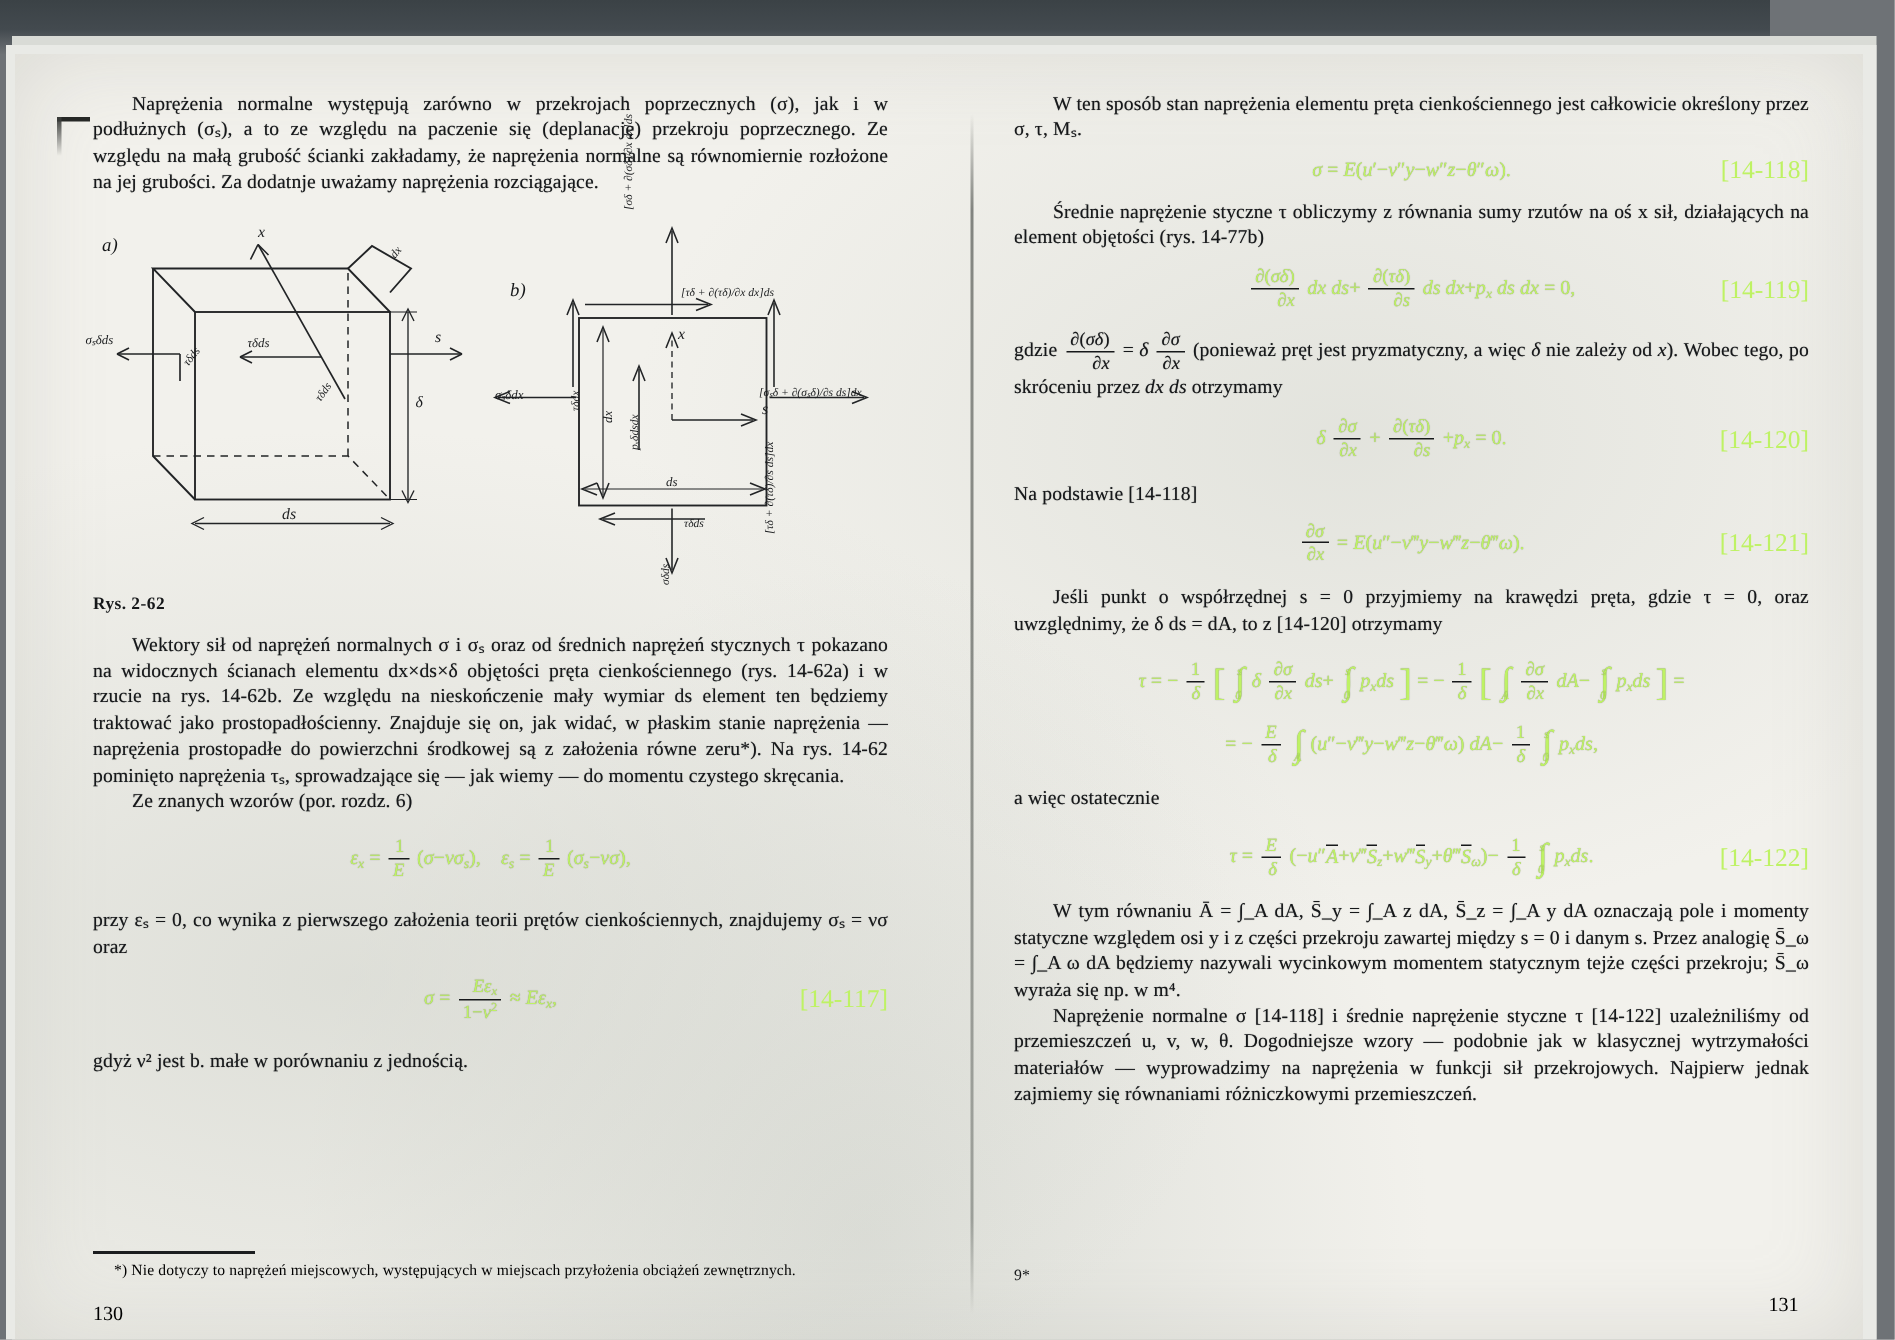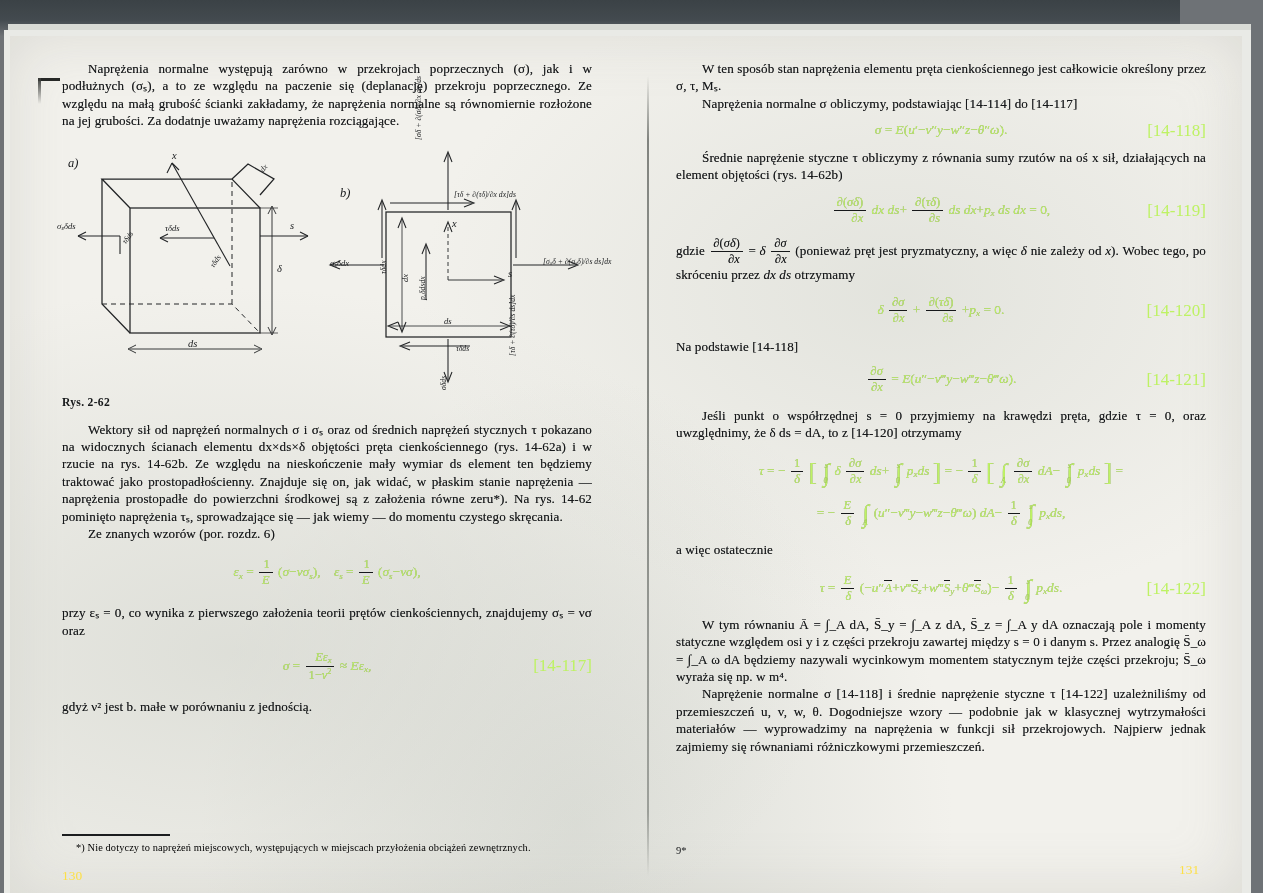--- a/index.html
+++ b/index.html
@@ -75,21 +75,21 @@
   .figcap{font-size:11.6px;font-weight:bold;letter-spacing:.3px;}
   .flab{position:absolute;font-style:italic;font-size:10.5px;color:#1a1c1e;white-space:nowrap;}
   .flab.s{font-size:8.6px;}
   .flab.xs{font-size:7.7px;}
   .panel-letter{position:absolute;font-style:italic;font-size:12.5px;}
 
   
   .fnrule{width:108px;height:2px;background:#1b1d1f;margin:0 0 5px 0;}
   p.fn{margin:0;font-size:10.4px;line-height:13.4px;text-align:justify;
       text-indent:14px;letter-spacing:.1px;}
-  .pageno{position:absolute;font-size:13.4px;color:#fde047;}
+  .pageno{position:absolute;font-size:13.4px;color:#000000;}
   .signature{position:absolute;font-size:10.5px;color:#16181a;}
   svg{display:block;overflow:visible;}
 </style>
 </head>
 <body>
 
 <div id="scan">
   <div class="topshadow"></div>
   <div class="edge-a"></div>
   <div class="edge-b"></div>
@@ -213,21 +213,21 @@
           <path d="M60,186 L178,186" stroke-width=".8"></path>
           <path d="M68,182 L58,186 L68,190"></path>
             <path d="M170,182 L180,186 L170,190"></path>
         </g>
       </svg>
 
       <span class="flab xs" style="left:352px;top:-6px;transform:rotate(-90deg);transform-origin:left top;white-space:nowrap;">[σδ + ∂(σδ)/∂x dx]ds</span>
       <span class="flab xs" style="left:392px;top:44px;">[τδ + ∂(τδ)/∂x dx]ds</span>
       <span class="flab s" style="left:268px;top:111px;">σₛδdx</span>
       <span class="flab xs" style="left:317px;top:128px;transform:rotate(-90deg);transform-origin:left top;">τδdx</span>
-      <span class="flab xs" style="left:481px;top:110px;">[σₛδ + ∂(σₛδ)/∂s ds]dx</span>
+      <span class="flab xs" style="left:444px;top:110px;">[σₛδ + ∂(σₛδ)/∂s ds]dx</span>
       <span class="flab xs" style="left:446px;top:210px;transform:rotate(-90deg);transform-origin:left top;">[τδ + ∂(τδ)/∂s ds]dx</span>
       <span class="flab xs" style="left:394px;top:198px;">τδds</span>
       <span class="flab xs" style="left:377px;top:244px;transform:rotate(-90deg);transform-origin:left top;">σδds</span>
       <span class="flab xs" style="left:356px;top:154px;transform:rotate(-90deg);transform-origin:left top;">pₓδdsdx</span>
       <span class="flab s" style="left:338px;top:136px;transform:rotate(-90deg);transform-origin:left top;">dx</span>
       <span class="flab s" style="left:382px;top:170px;">ds</span>
       <span class="flab" style="left:390px;top:72px;">x</span>
       <span class="flab" style="left:446px;top:122px;">s</span>
     </div>
 
@@ -270,32 +270,31 @@
 
   <div style="position:absolute;left:62px;top:822px;width:530px;margin-top:12px;">
     <div class="fnrule"></div>
     <p class="fn">*) Nie dotyczy to naprężeń miejscowych, występujących w miejscach przyłożenia obciążeń zewnętrznych.</p>
   </div>
   <div class="pageno" style="left:62px;top:868px;">130</div>
 
   <div class="col right">
 
     <p class="t">W ten sposób stan naprężenia elementu pręta cienkościennego jest całkowicie określony przez σ, τ, Mₛ.</p>
-    <p class="t">Naprężenia normalne σ obliczymy, podstawiając [14-114] do [14-117]</p>
 
     <div class="sp10"></div>
 
     <div class="eq">
       <span class="vr">σ</span> = <i>E</i>(<i>u</i>′−<i>v</i>″<i>y</i>−<i>w</i>″<i>z</i>−<i>θ</i>″<i>ω</i>).
       <span class="eqnum">[14-118]</span>
     </div>
 
     <div class="sp10"></div>
 
-    <p class="t">Średnie naprężenie styczne τ obliczymy z równania sumy rzutów na oś x sił, działających na element objętości (rys. 14-62b)</p>
+    <p class="t">Średnie naprężenie styczne τ obliczymy z równania sumy rzutów na oś x sił, działających na element objętości (rys. 14-77b)</p>
 
     <div class="sp12"></div>
 
     <div class="eq">
       <span class="frac"><span class="n">∂(<i>σδ</i>)</span><span class="d">∂<i>x</i></span></span>
       <i>dx ds</i>+
       <span class="frac"><span class="n">∂(<i>τδ</i>)</span><span class="d">∂<i>s</i></span></span>
       <i>ds dx</i>+<i>p</i><sub>x</sub> <i>ds dx</i> = 0,
       <span class="eqnum">[14-119]</span>
     </div>

